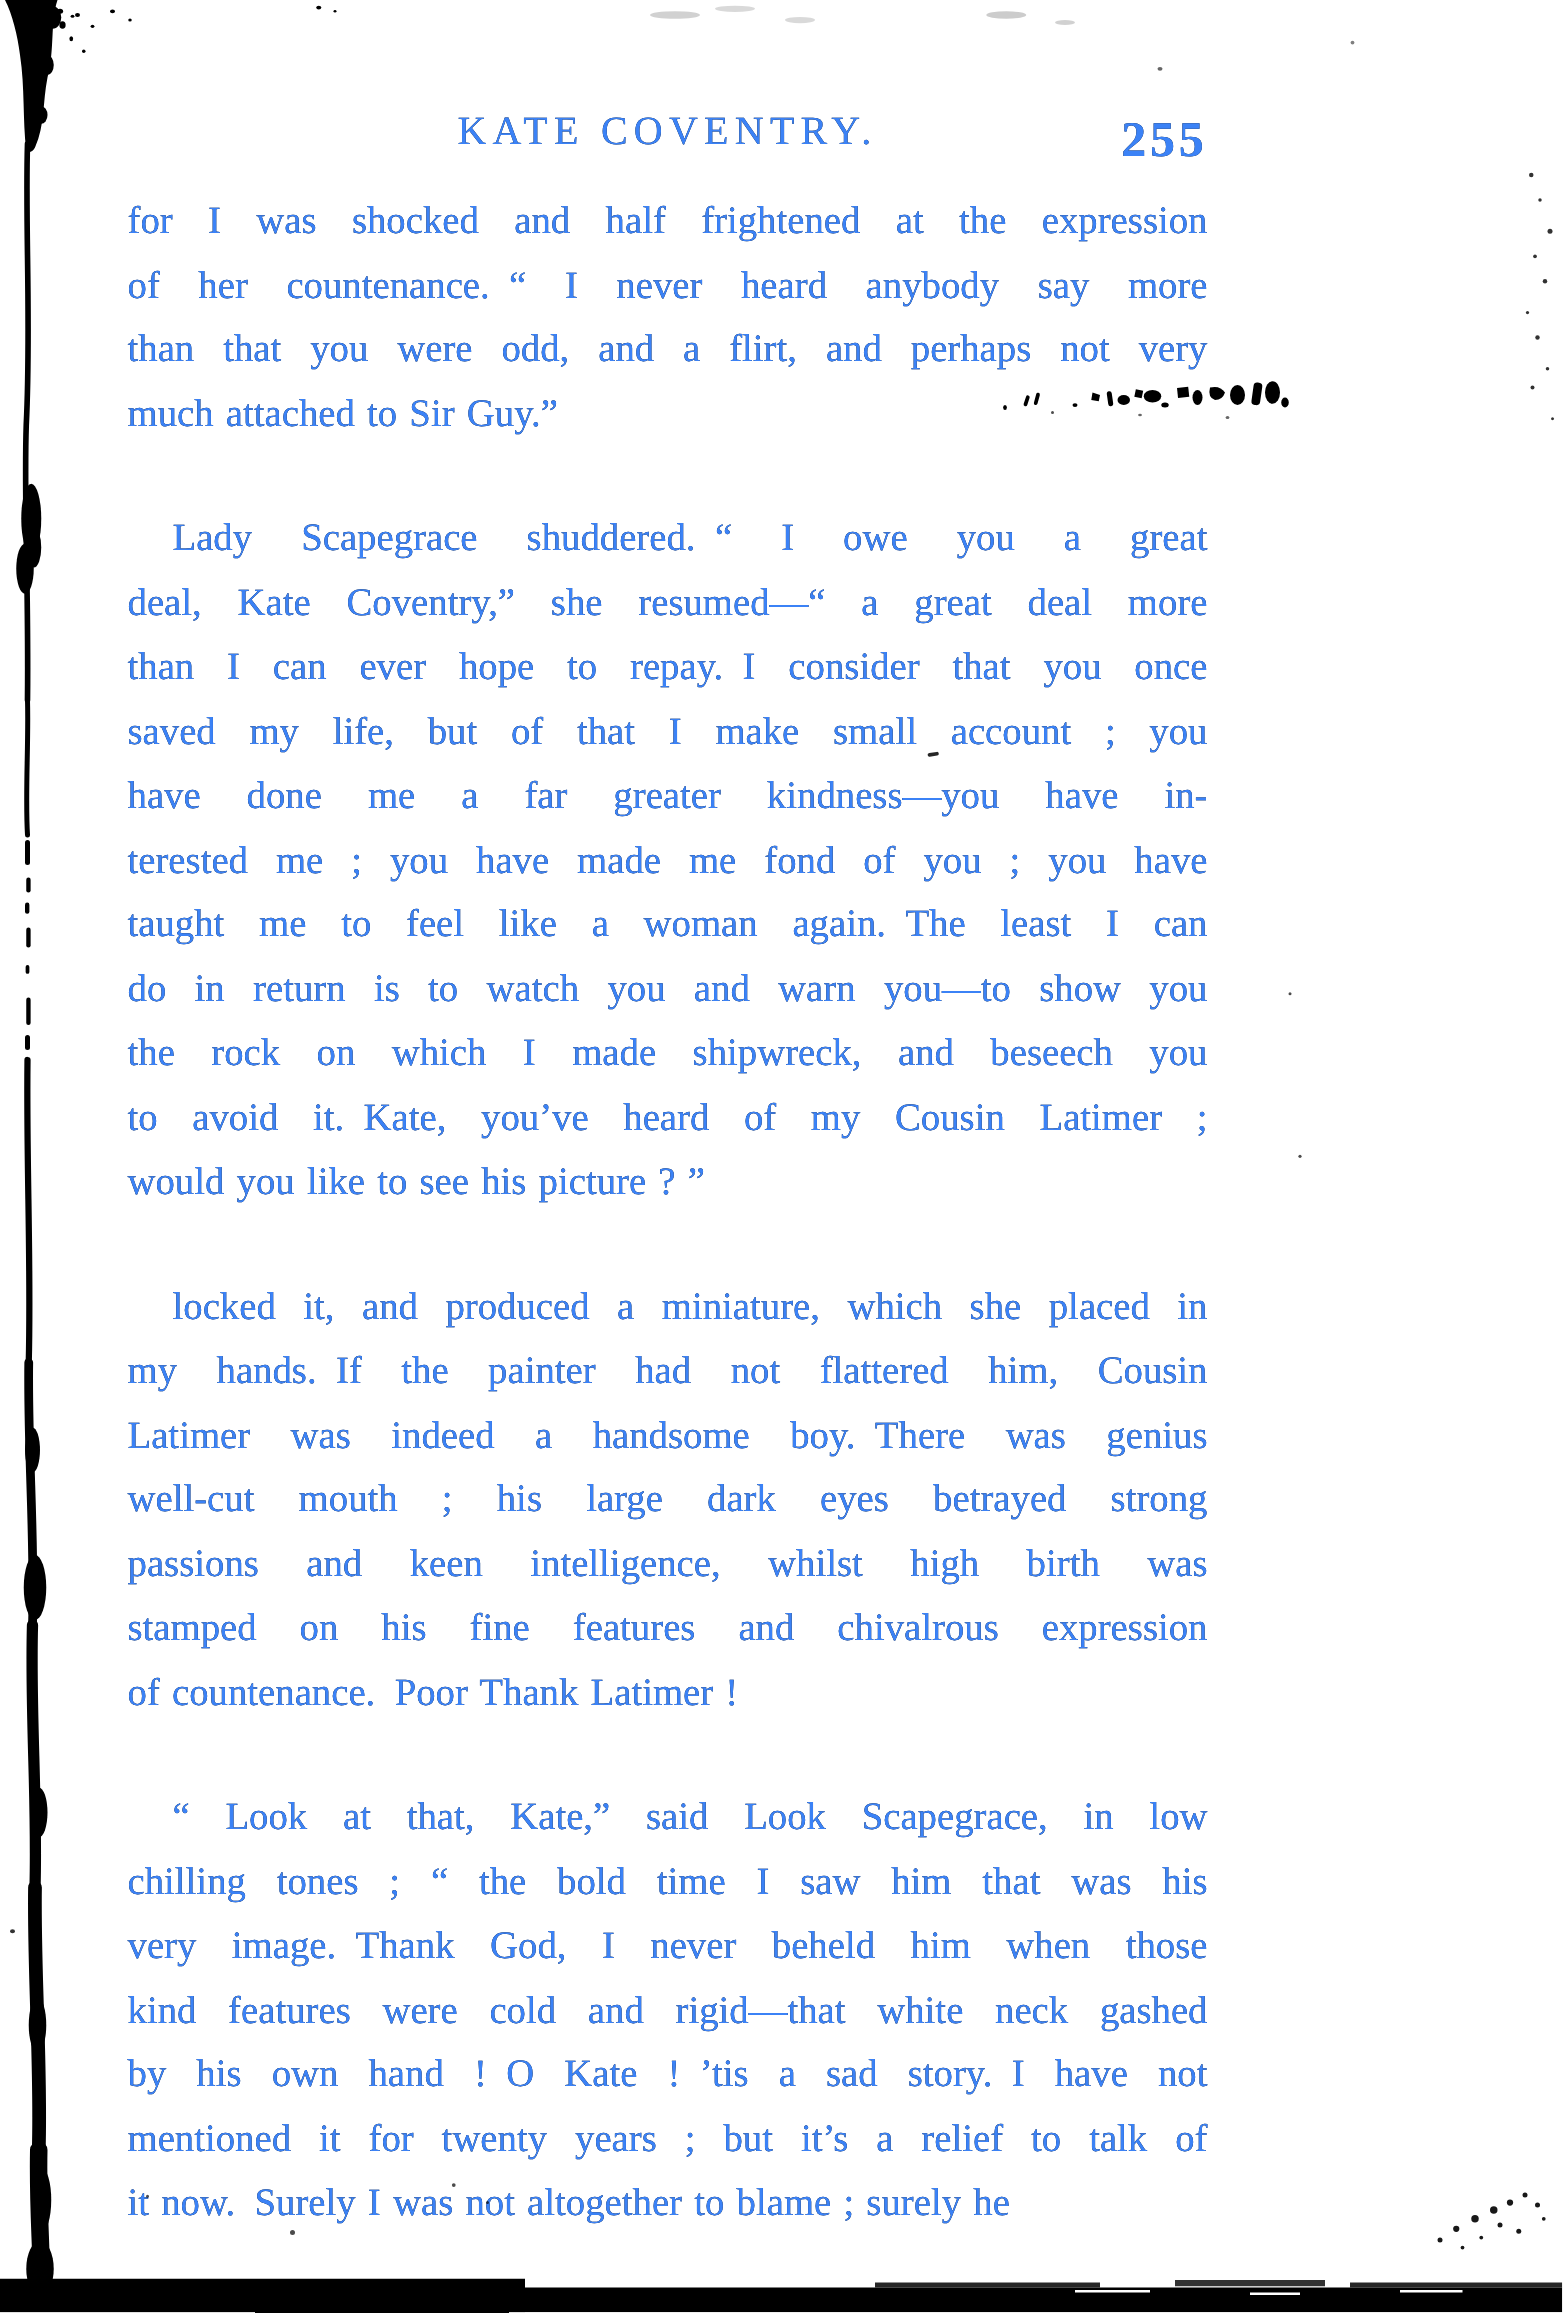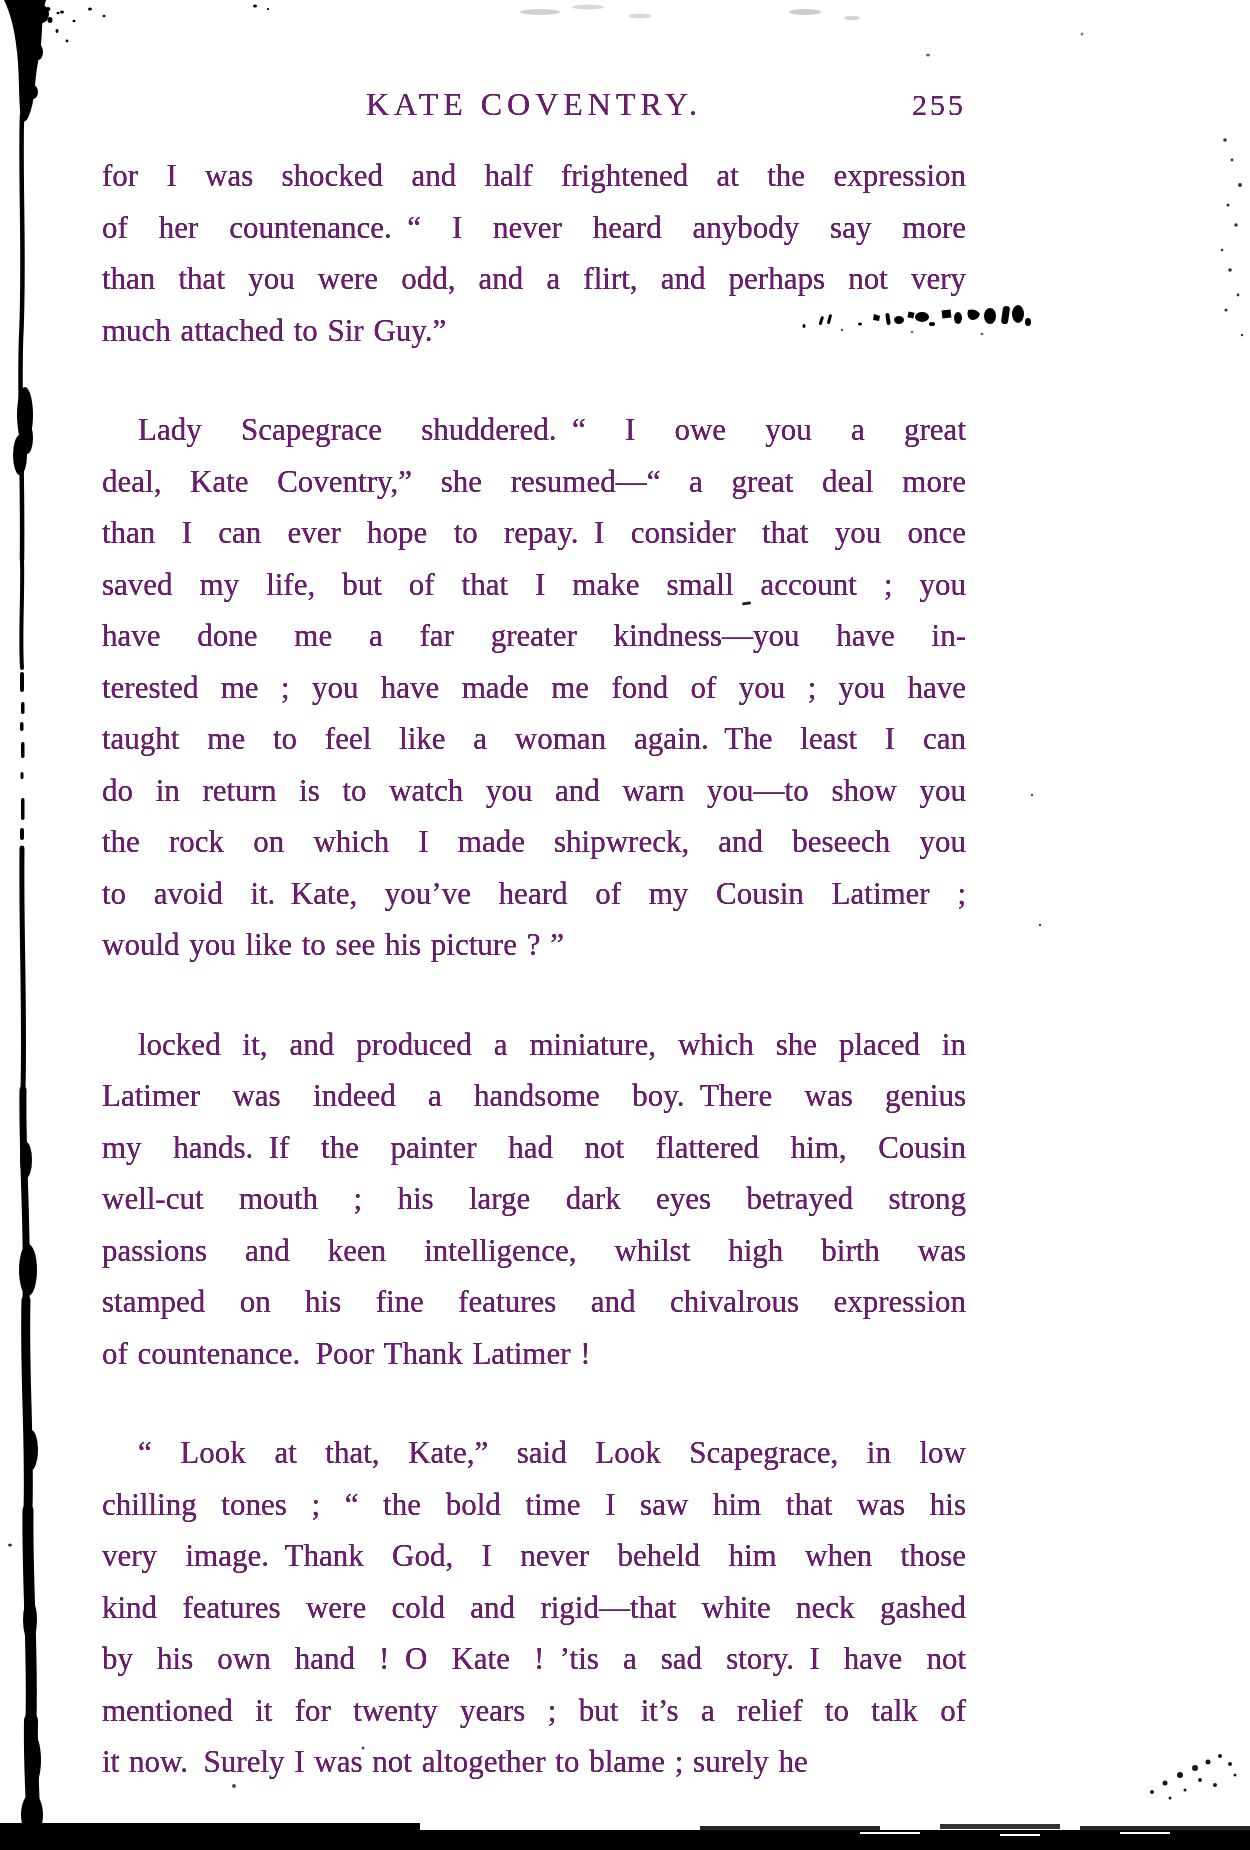--- a/index.html
+++ b/index.html
@@ -2,35 +2,35 @@
 <html><head>
 <meta charset="utf-8">
 <style>
   html,body{margin:0;padding:0;background:#ffffff;}
   .page{
     position:relative;
     width:1250px;height:1850px;
     background:#ffffff;
     overflow:hidden;
     font-family:"Liberation Serif","DejaVu Serif",serif;
-    color:#701a75;
+    color:#3b82f6;
   }
   .running-header{
     position:absolute;top:86px;left:102px;width:864px;height:40px;
   }
   .running-title{
     position:absolute;left:0;top:0;width:100%;
     text-align:center;
     font-size:32px;letter-spacing:5px;
     font-weight:500;
     text-shadow:0 0 0.5px #000;
   }
   .page-number{
     position:absolute;right:0;top:2px;
-    font-size:30px;letter-spacing:3px;font-weight:400;
+    font-size:40px;letter-spacing:3px;font-weight:700;
     text-shadow:0 0 0.4px #000;
   }
   .text-block{
     position:absolute;left:102px;top:150px;width:864px;
     font-size:31px;line-height:51.5px;
     word-spacing:2px;
     text-shadow:0 0 0.45px #000;
   }
   .para{margin:0;padding:0;}
   .line{
@@ -77,22 +77,22 @@
       <div class="line">terested me ; you have made me fond of you ; you have</div>
       <div class="line"><span>taught me to feel like </span><span class="it">a woman</span><span> again. The least I can</span></div>
       <div class="line">do in return is to watch you and warn you—to show you</div>
       <div class="line">the rock on which I made shipwreck, and beseech you</div>
       <div class="line">to avoid it. Kate, you’ve heard of my Cousin Latimer ;</div>
       <div class="line last">would you like to see his picture ? ”</div>
     </div>
 
     <div class="para indent">
       <div class="line">locked it, and produced a miniature, which she placed in</div>
+      <div class="line">my hands. If the painter had not flattered him, Cousin</div>
       <div class="line">Latimer was indeed a handsome boy. There was genius</div>
-      <div class="line">my hands. If the painter had not flattered him, Cousin</div>
       <div class="line">well-cut mouth ; his large dark eyes betrayed strong</div>
       <div class="line">passions and keen intelligence, whilst high birth was</div>
       <div class="line">stamped on his fine features and chivalrous expression</div>
       <div class="line last">of countenance. Poor Thank Latimer !</div>
     </div>
 
     <div class="para indent">
       <div class="line">“ Look at that, Kate,” said Look Scapegrace, in low</div>
       <div class="line">chilling tones ; “ the bold time I saw him that was his</div>
       <div class="line">very image. Thank God, I never beheld him when those</div>

